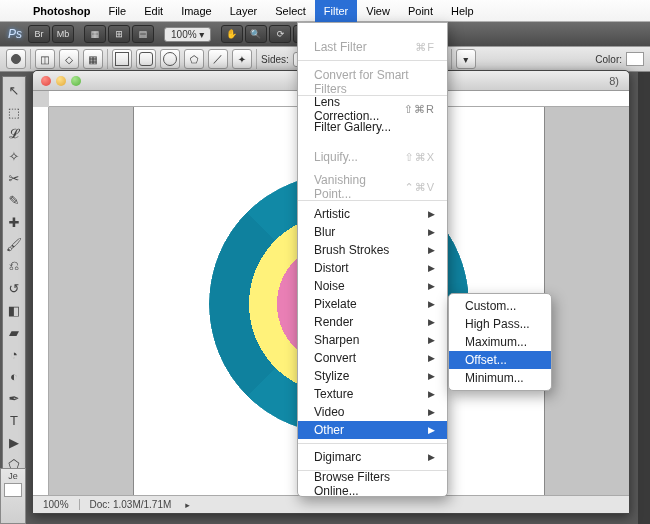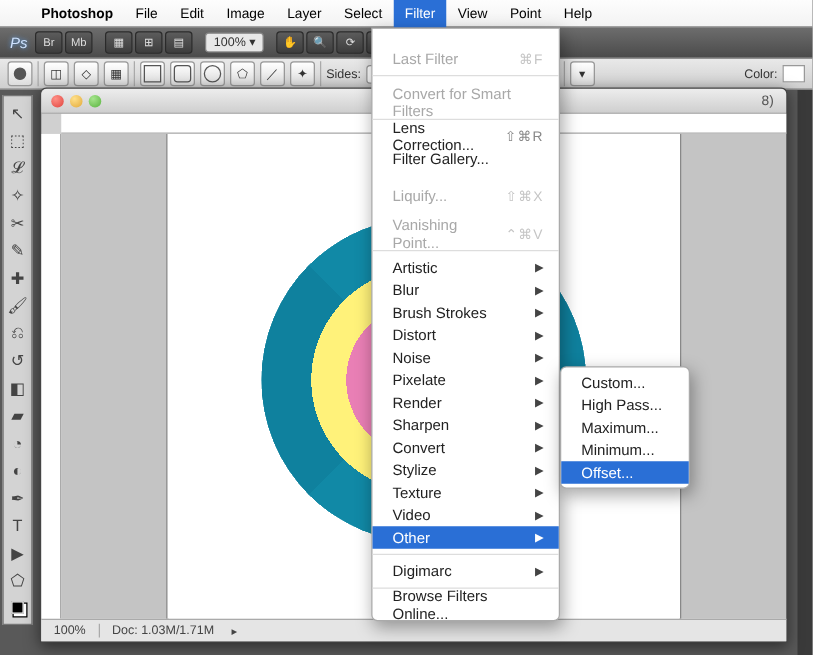--- a/index.html
+++ b/index.html
@@ -228,20 +228,24 @@
         </div>
       </div>
     </div>
     <div class="status-bar">
       <span class="zoom">100%</span>
       <span class="doc">Doc: 1.03M/1.71M</span>
       <span style="padding-left:4px;font-size:9px">▸</span>
     </div>
   </div>
 
+  <div class="bottom-left">
+    <span>Je</span>
+    <div class="mini"></div>
+  </div>
 </div>
 
 <div class="dropdown">
   <div class="drow dis">
     <span>Last Filter</span>
       <span class="shortcut">⌘F</span>
   </div>
   <div class="sep"></div>
   <div class="drow dis">
       <span>Convert for Smart Filters</span>
@@ -329,19 +333,19 @@
 <div class="submenu">
   <div class="srow">
       <span>Custom...</span>
     </div>
   <div class="srow">
       <span>High Pass...</span>
     </div>
   <div class="srow">
       <span>Maximum...</span>
     </div>
+  <div class="srow sel">
+      <span>Offset...</span>
+    </div>
   <div class="srow">
       <span>Minimum...</span>
     </div>
-  <div class="srow sel">
-      <span>Offset...</span>
-    </div>
 </div>
 
 </body></html>

